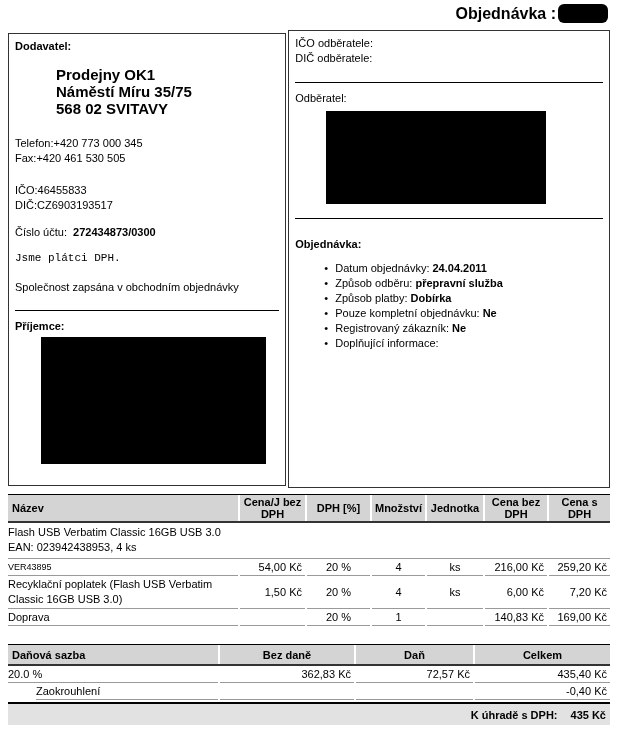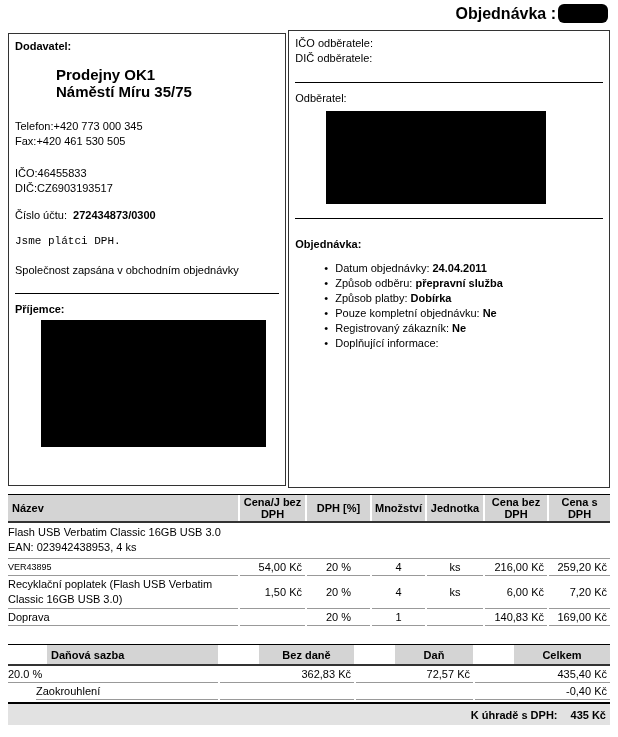--- a/index.html
+++ b/index.html
@@ -69,21 +69,21 @@
   .c.namecell { line-height: 14px; padding-left: 0; }
   .fullrow { grid-column: 1 / -1; border-bottom: 1px solid #999; padding: 2px 0 3px 0; line-height: 15px; }
   .sku { font-size: 9px; }
 
   
   .taxtable { width: 602px; margin-top: 18px; }
   .grid4 { display: grid; grid-template-columns: 210px 134px 117px 135px; column-gap: 2px; }
   .taxhead { border-top: 1px solid #000; border-bottom: 2px solid #333; }
   .taxhead .hc {
     background: #d4d4d4; font-weight: bold; min-height: 19px;
-    display: flex; align-items: center; justify-content: center; padding: 1px 2px; margin-left: 39px;
+    display: flex; align-items: center; justify-content: center; padding: 1px 2px;
   }
   .taxhead .hc.first { justify-content: flex-start; padding-left: 4px; }
   .taxrow .c { border-bottom: 1px solid #999; min-height: 17px; padding: 1px 3px;
                display: flex; align-items: center; }
   .grand-total {
     margin-top: 2px; border-top: 2px solid #000; background: #e2e2e2;
     height: 23px; display: flex; align-items: center; justify-content: flex-end;
     padding-right: 4px; font-weight: bold;
   }
   .grand-total .gt-value { margin-left: 13px; }
@@ -97,20 +97,21 @@
     <span class="doc-title">Objednávka :</span><span class="redact-title"></span>
   </div>
 
   <div class="boxes">
 
     <div class="box box-left">
       <div class="lbl b">Dodavatel:</div>
       <div class="supplier-name">
         <div>Prodejny OK1</div>
         <div>Náměstí Míru 35/75</div>
+        <div>568 02 SVITAVY</div>
       </div>
       <div class="supplier-phone">
         <div>Telefon:+420 773 000 345</div>
         <div>Fax:+420 461 530 505</div>
       </div>
       <div class="supplier-ids">
         <div>IČO:46455833</div>
         <div>DIČ:CZ6903193517</div>
       </div>
       <div class="supplier-account">

